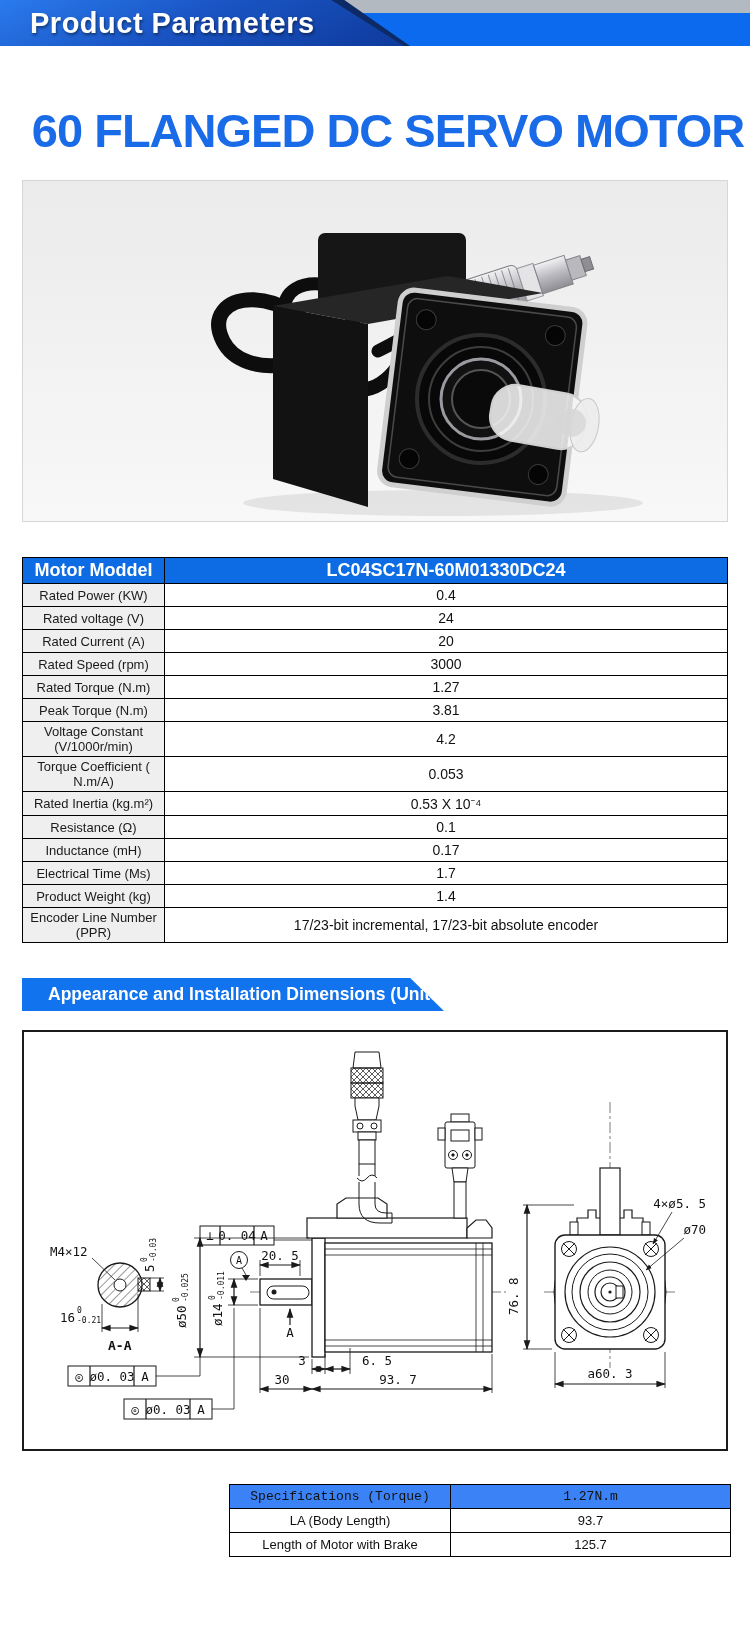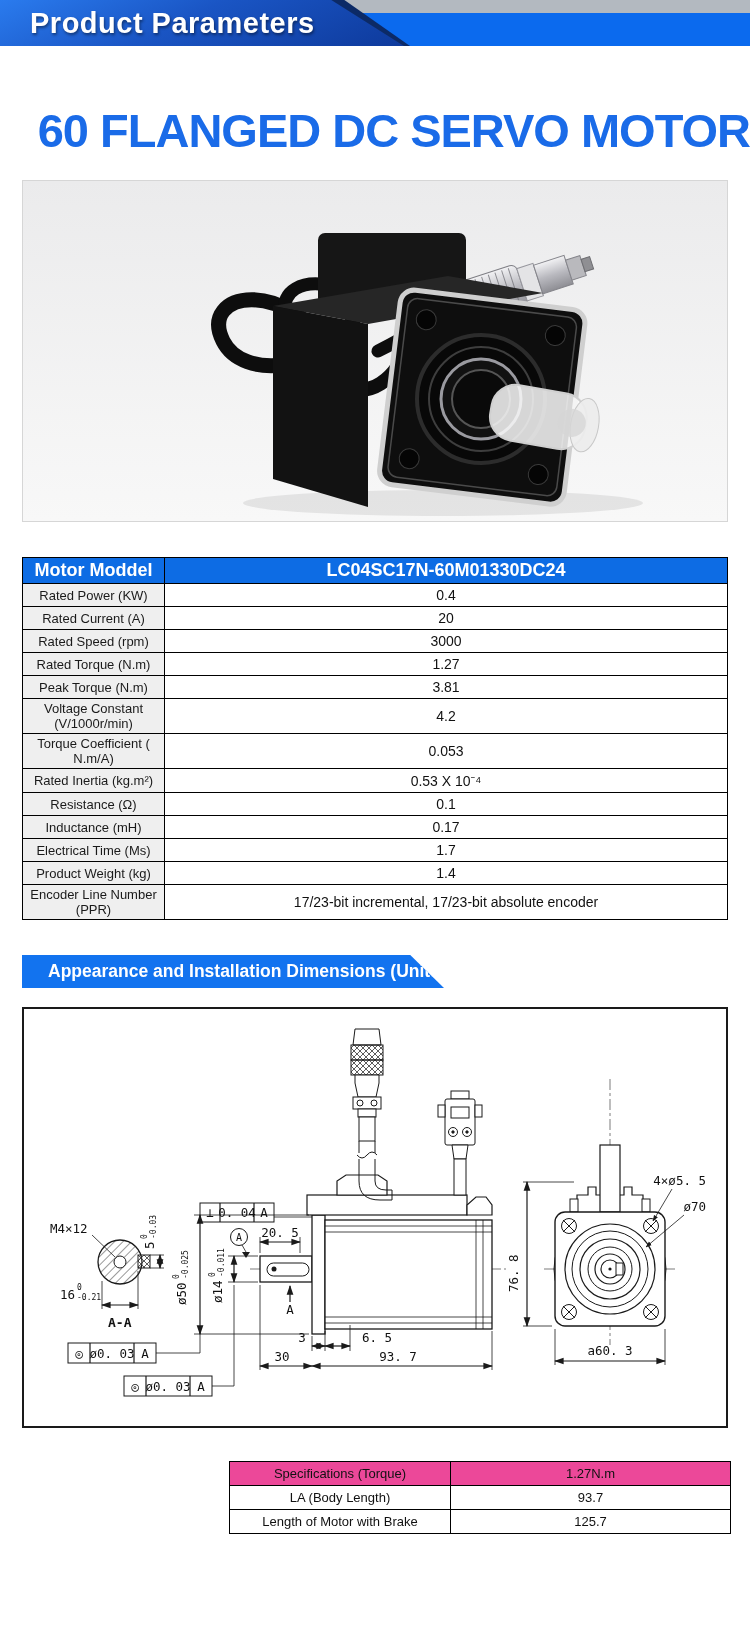--- a/index.html
+++ b/index.html
@@ -12,21 +12,21 @@
   .hdr-blue { position:absolute; top:13px; left:0; width:100%; height:33px; background:#0b6aee; }
   .hdr-shadow { position:absolute; top:0; left:0; width:410px; height:46px; background:#0c2a66;
                 clip-path:polygon(78% 0, 84% 0, 100% 100%, 93% 100%); }
   .hdr-dark { position:absolute; top:0; left:0; width:404px; height:46px;
               background:linear-gradient(155deg,#2a7bee 0%, #1a55c4 45%, #0e3a9c 100%);
               clip-path:polygon(0 0, 82% 0, 100% 100%, 0 100%); }
   .hdr-title { position:absolute; left:30px; top:7px; font-size:29px; font-weight:bold; color:#fff;
                letter-spacing:.5px; text-shadow:1px 2px 3px rgba(0,0,0,.45); }
 
   
-  .big-title { margin-top:56px; height:58px; line-height:58px; text-align:right; color:#1a6be8;
+  .big-title { margin-top:56px; height:58px; line-height:58px; text-align:center; color:#1a6be8;
                font-size:47px; font-weight:bold; letter-spacing:-1px; white-space:nowrap;padding-left:26px; }
 
   
   .photo-frame { margin:20px 22px 0; width:706px; height:342px; border:1px solid #d6d6d6;
                  background:#f4f4f5; overflow:hidden; }
 
   
   table { border-collapse:collapse; }
   .spec-table { margin:35px 22px 0; width:706px; }
   .spec-table td, .spec-table th { border:1px solid #000; text-align:center; vertical-align:middle; }
@@ -45,21 +45,21 @@
   .dt  { font-family:"DejaVu Sans Mono", monospace; font-size:12.5px; fill:#111; }
   .dts { font-family:"DejaVu Sans Mono", monospace; font-size:8px;  fill:#111; }
   .dtb { font-family:"DejaVu Sans Mono", monospace; font-size:13px; fill:#111; font-weight:bold; }
   .ln   { stroke:#1a1a1a; stroke-width:1.2; fill:none; }
   .lnt  { stroke:#1a1a1a; stroke-width:0.8; fill:none; }
   .cl   { stroke:#444; stroke-width:0.7; fill:none; stroke-dasharray:11 3 3 3; }
 
   
   .bottom-table { margin:33px 0 40px 229px; width:502px; }
   .bottom-table td { border:1px solid #000; text-align:center; font-size:13px; height:24px; padding:2px 6px; }
-  .bottom-table tr.hd td { background:#ec4899; }
+  .bottom-table tr.hd td { background:#3b82f6;font-family:Liberation Mono, monospace; }
   .bottom-table td.c1 { width:221px; }
 </style>
 </head>
 <body>
 
 <div class="page">
 
   <div class="hdr">
     <div class="hdr-gray"></div>
     <div class="hdr-blue"></div>
@@ -134,20 +134,24 @@
 
   <table class="spec-table">
     <tbody>
         <tr>
       <th class="lbl-h" style="width:142px">Motor Moddel</th>
       <th>LC04SC17N-60M01330DC24</th>
     </tr>
     <tr>
           <td class="lbl">Rated Power (KW)</td>
           <td class="val">0.4</td>
+        </tr>
+    <tr>
+          <td class="lbl">Rated voltage (V)</td>
+          <td class="val">24</td>
         </tr>
     <tr>
           <td class="lbl">Rated Current (A)</td>
           <td class="val">20</td>
         </tr>
     <tr>
           <td class="lbl">Rated Speed (rpm)</td>
           <td class="val">3000</td>
         </tr>
     <tr>

